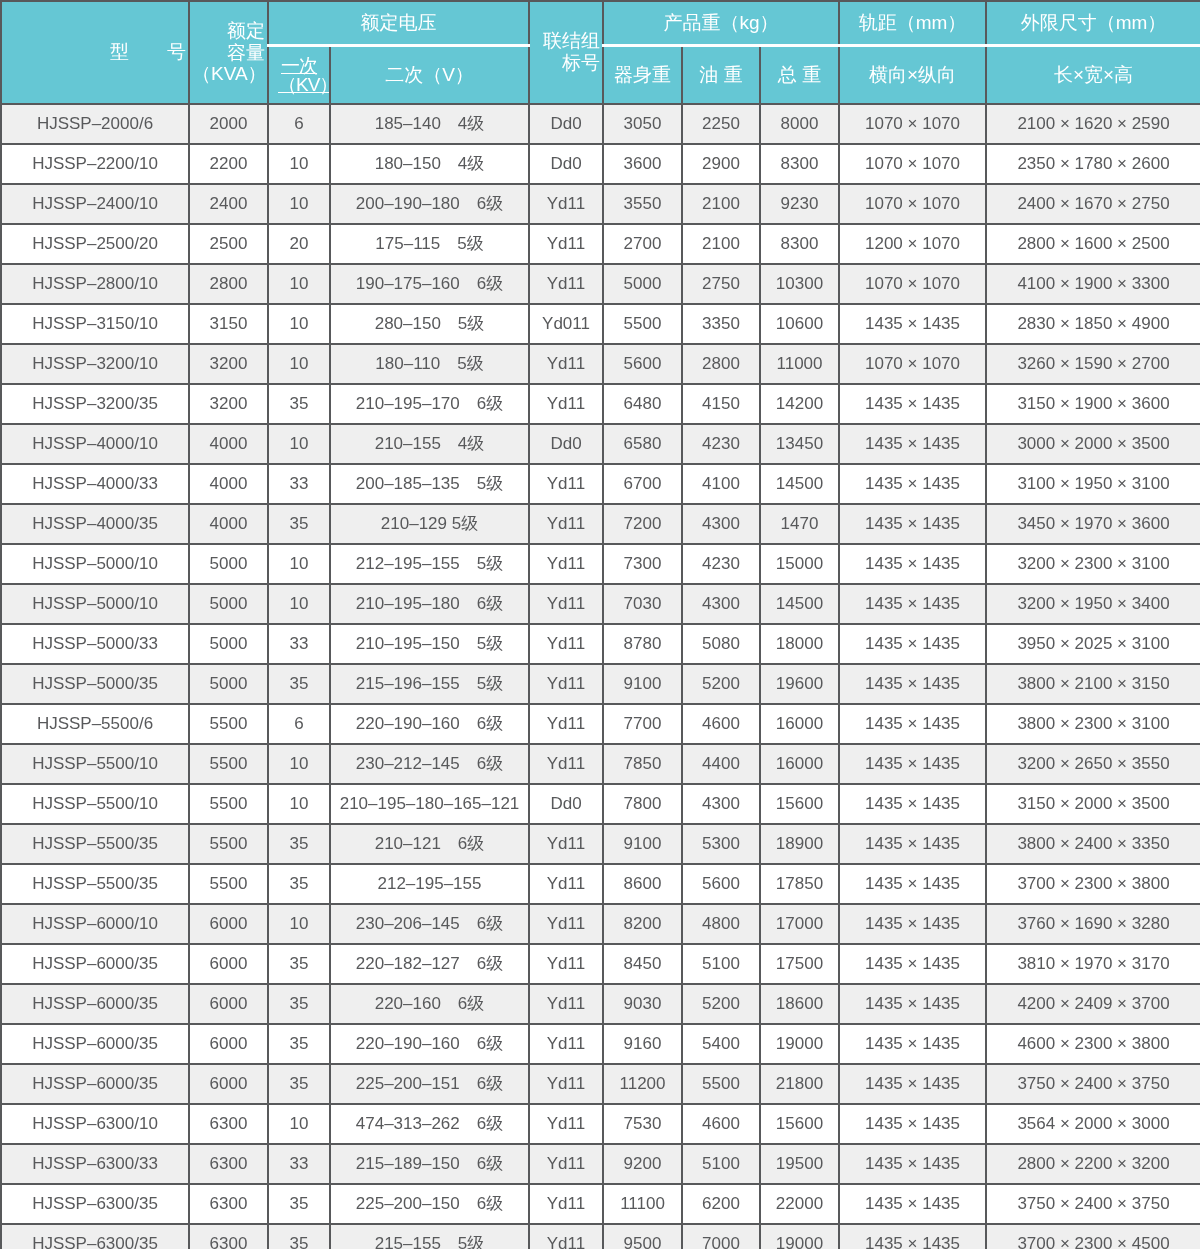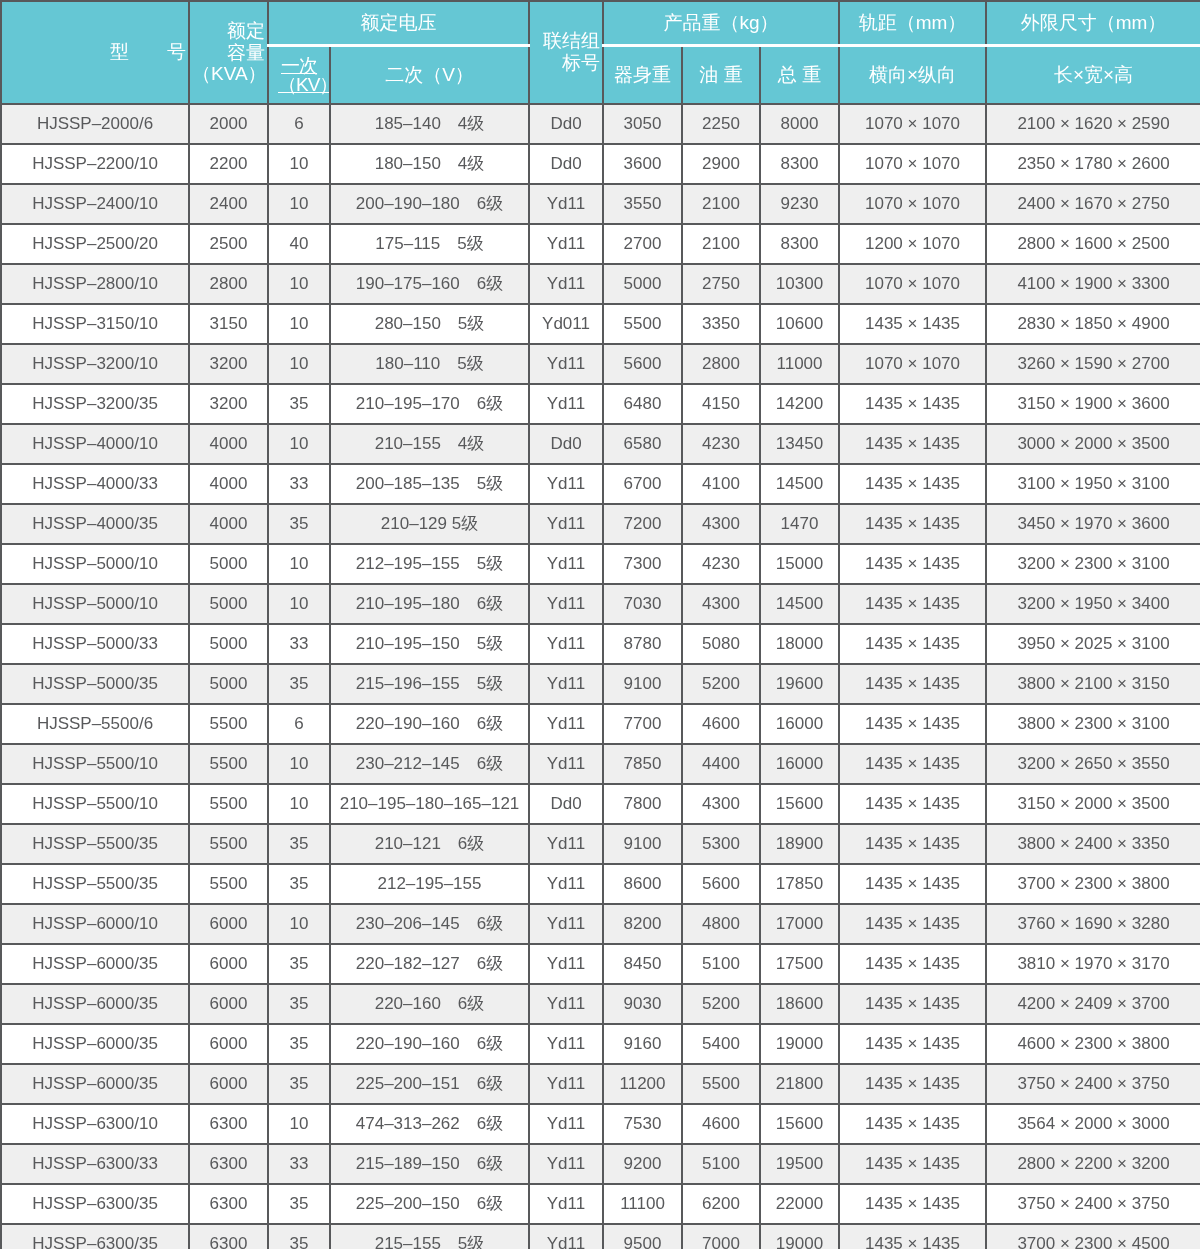--- a/index.html
+++ b/index.html
@@ -137,21 +137,21 @@
           <td data-name="connection-cell">Yd11</td>
           <td data-name="body-weight-cell">3550</td>
           <td data-name="oil-weight-cell">2100</td>
           <td data-name="total-weight-cell">9230</td>
           <td data-name="gauge-cell">1070 × 1070</td>
           <td data-name="dimensions-cell">2400 × 1670 × 2750</td>
         </tr>
         <tr data-name="table-row">
           <td data-name="model-cell">HJSSP–2500/20</td>
           <td data-name="capacity-cell">2500</td>
-          <td data-name="primary-voltage-cell">40</td>
+          <td data-name="primary-voltage-cell">20</td>
           <td data-name="secondary-voltage-cell">175–115　5级</td>
           <td data-name="connection-cell">Yd11</td>
           <td data-name="body-weight-cell">2700</td>
           <td data-name="oil-weight-cell">2100</td>
           <td data-name="total-weight-cell">8300</td>
           <td data-name="gauge-cell">1200 × 1070</td>
           <td data-name="dimensions-cell">2800 × 1600 × 2500</td>
         </tr>
         <tr data-name="table-row" class="alt">
           <td data-name="model-cell">HJSSP–2800/10</td>

